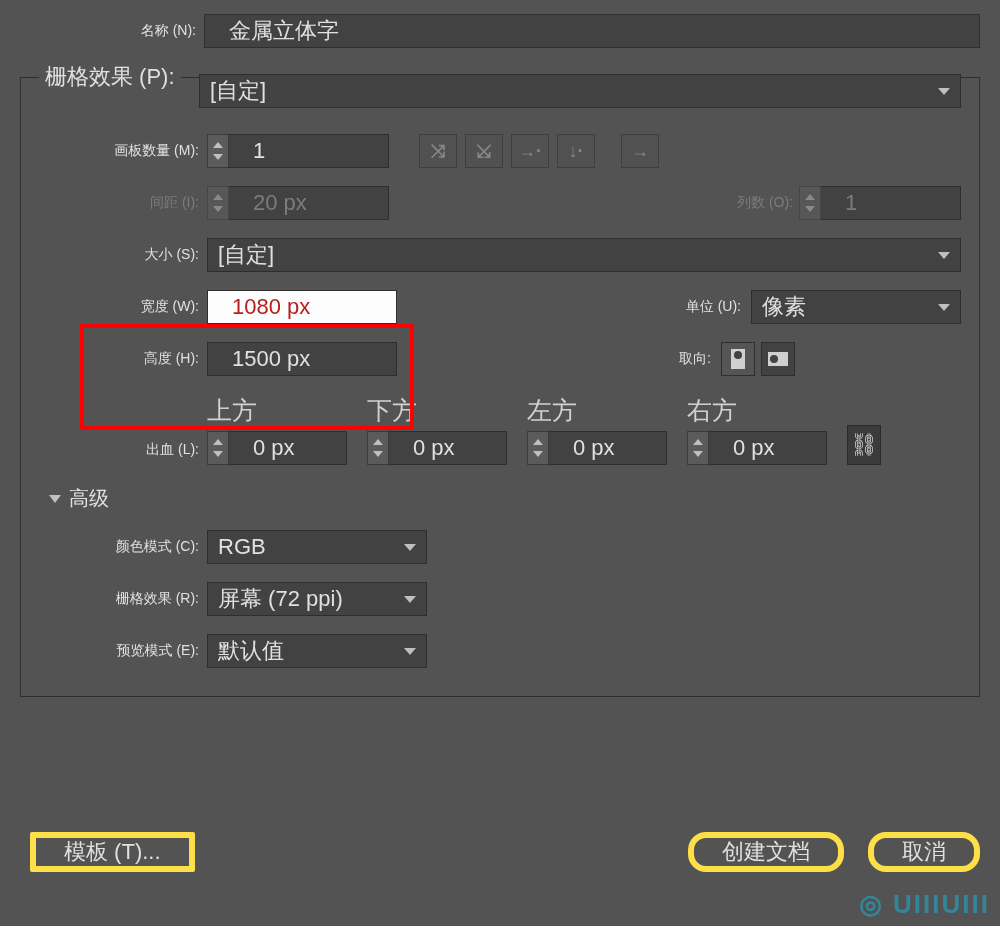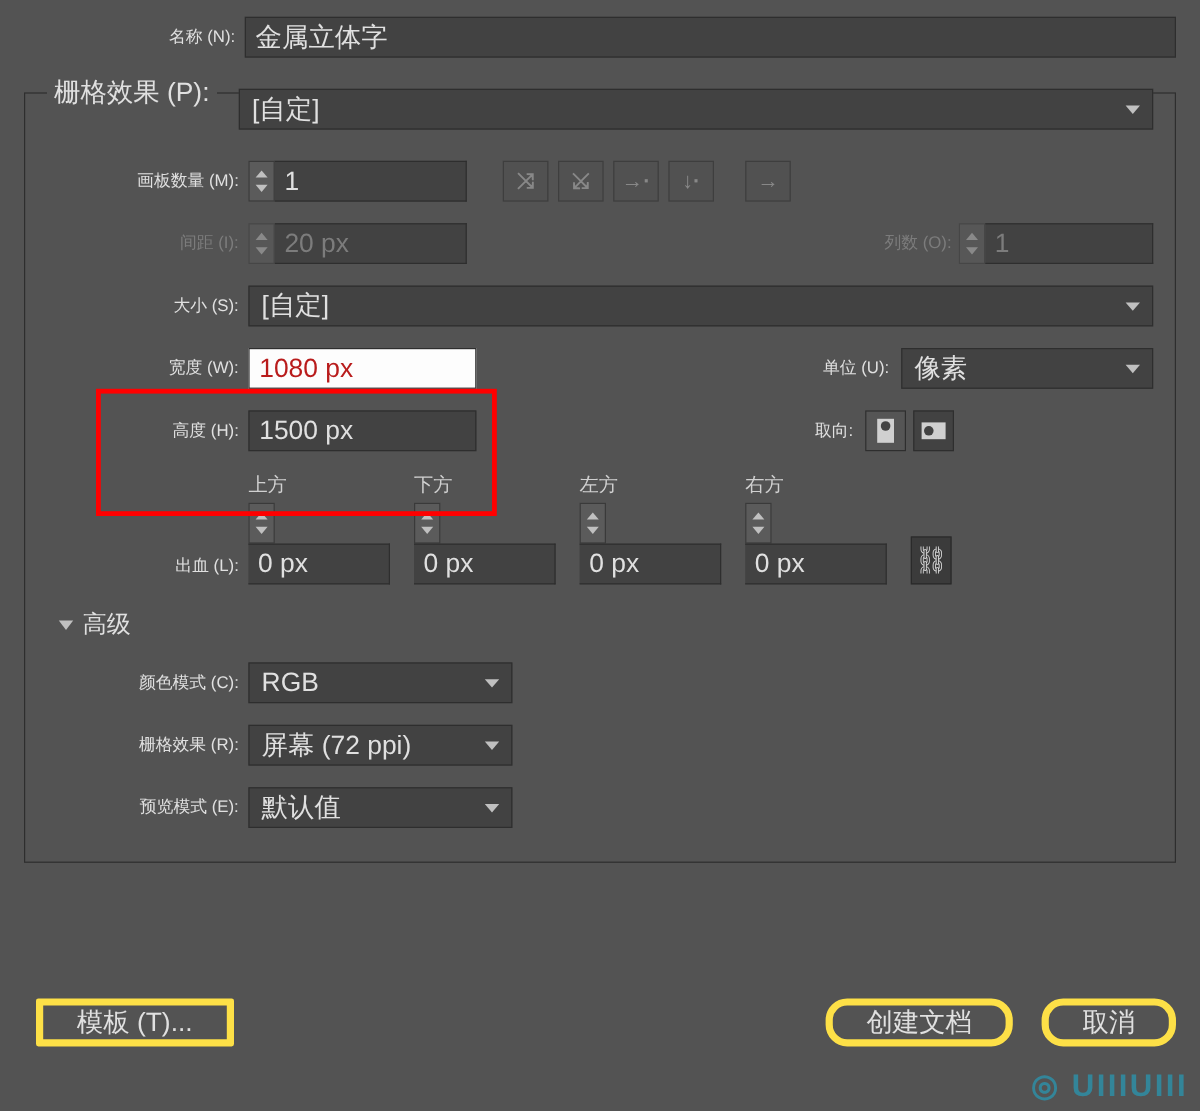--- a/index.html
+++ b/index.html
@@ -25,21 +25,21 @@
     color: #e0e0e0;
     text-align: right;
     margin-right: 8px;
   }
   .label.dim { color: #7c7c7c; }
   .text-input {
     background: #424242;
     border: 1px solid #2e2e2e;
     color: #e0e0e0;
     height: 34px;
-    padding: 2px 8px;
+    padding: 2px 24px;
     font-size: 22px;
     font-family: inherit;
   }
   .text-input.light {
     background: #fdfdfd;
     color: #b91c1c;
   }
   .text-input.dim {
     color: #7c7c7c;
   }
@@ -118,25 +118,25 @@
     height: 106px;
     pointer-events: none;
     z-index: 5;
   }
   .bleed-col {
     display: flex;
     flex-direction: column;
     margin-right: 20px;
   }
   .bleed-head {
-    font-size: 16px;
+    font-size: 25px;
     color: #d0d0d0;
     margin-bottom: 4px;
   }
-  .bleed-wrap { display:flex;flex-direction:column; }
+  .bleed-wrap { display:flex; }
   .link-icon {
     width: 34px;
     height: 40px;
     background: #3b3b3b;
     border: 1px solid #2a2a2a;
     display: flex;
     align-items: center;
     justify-content: center;
     font-size: 22px;
     color: #ddd;

